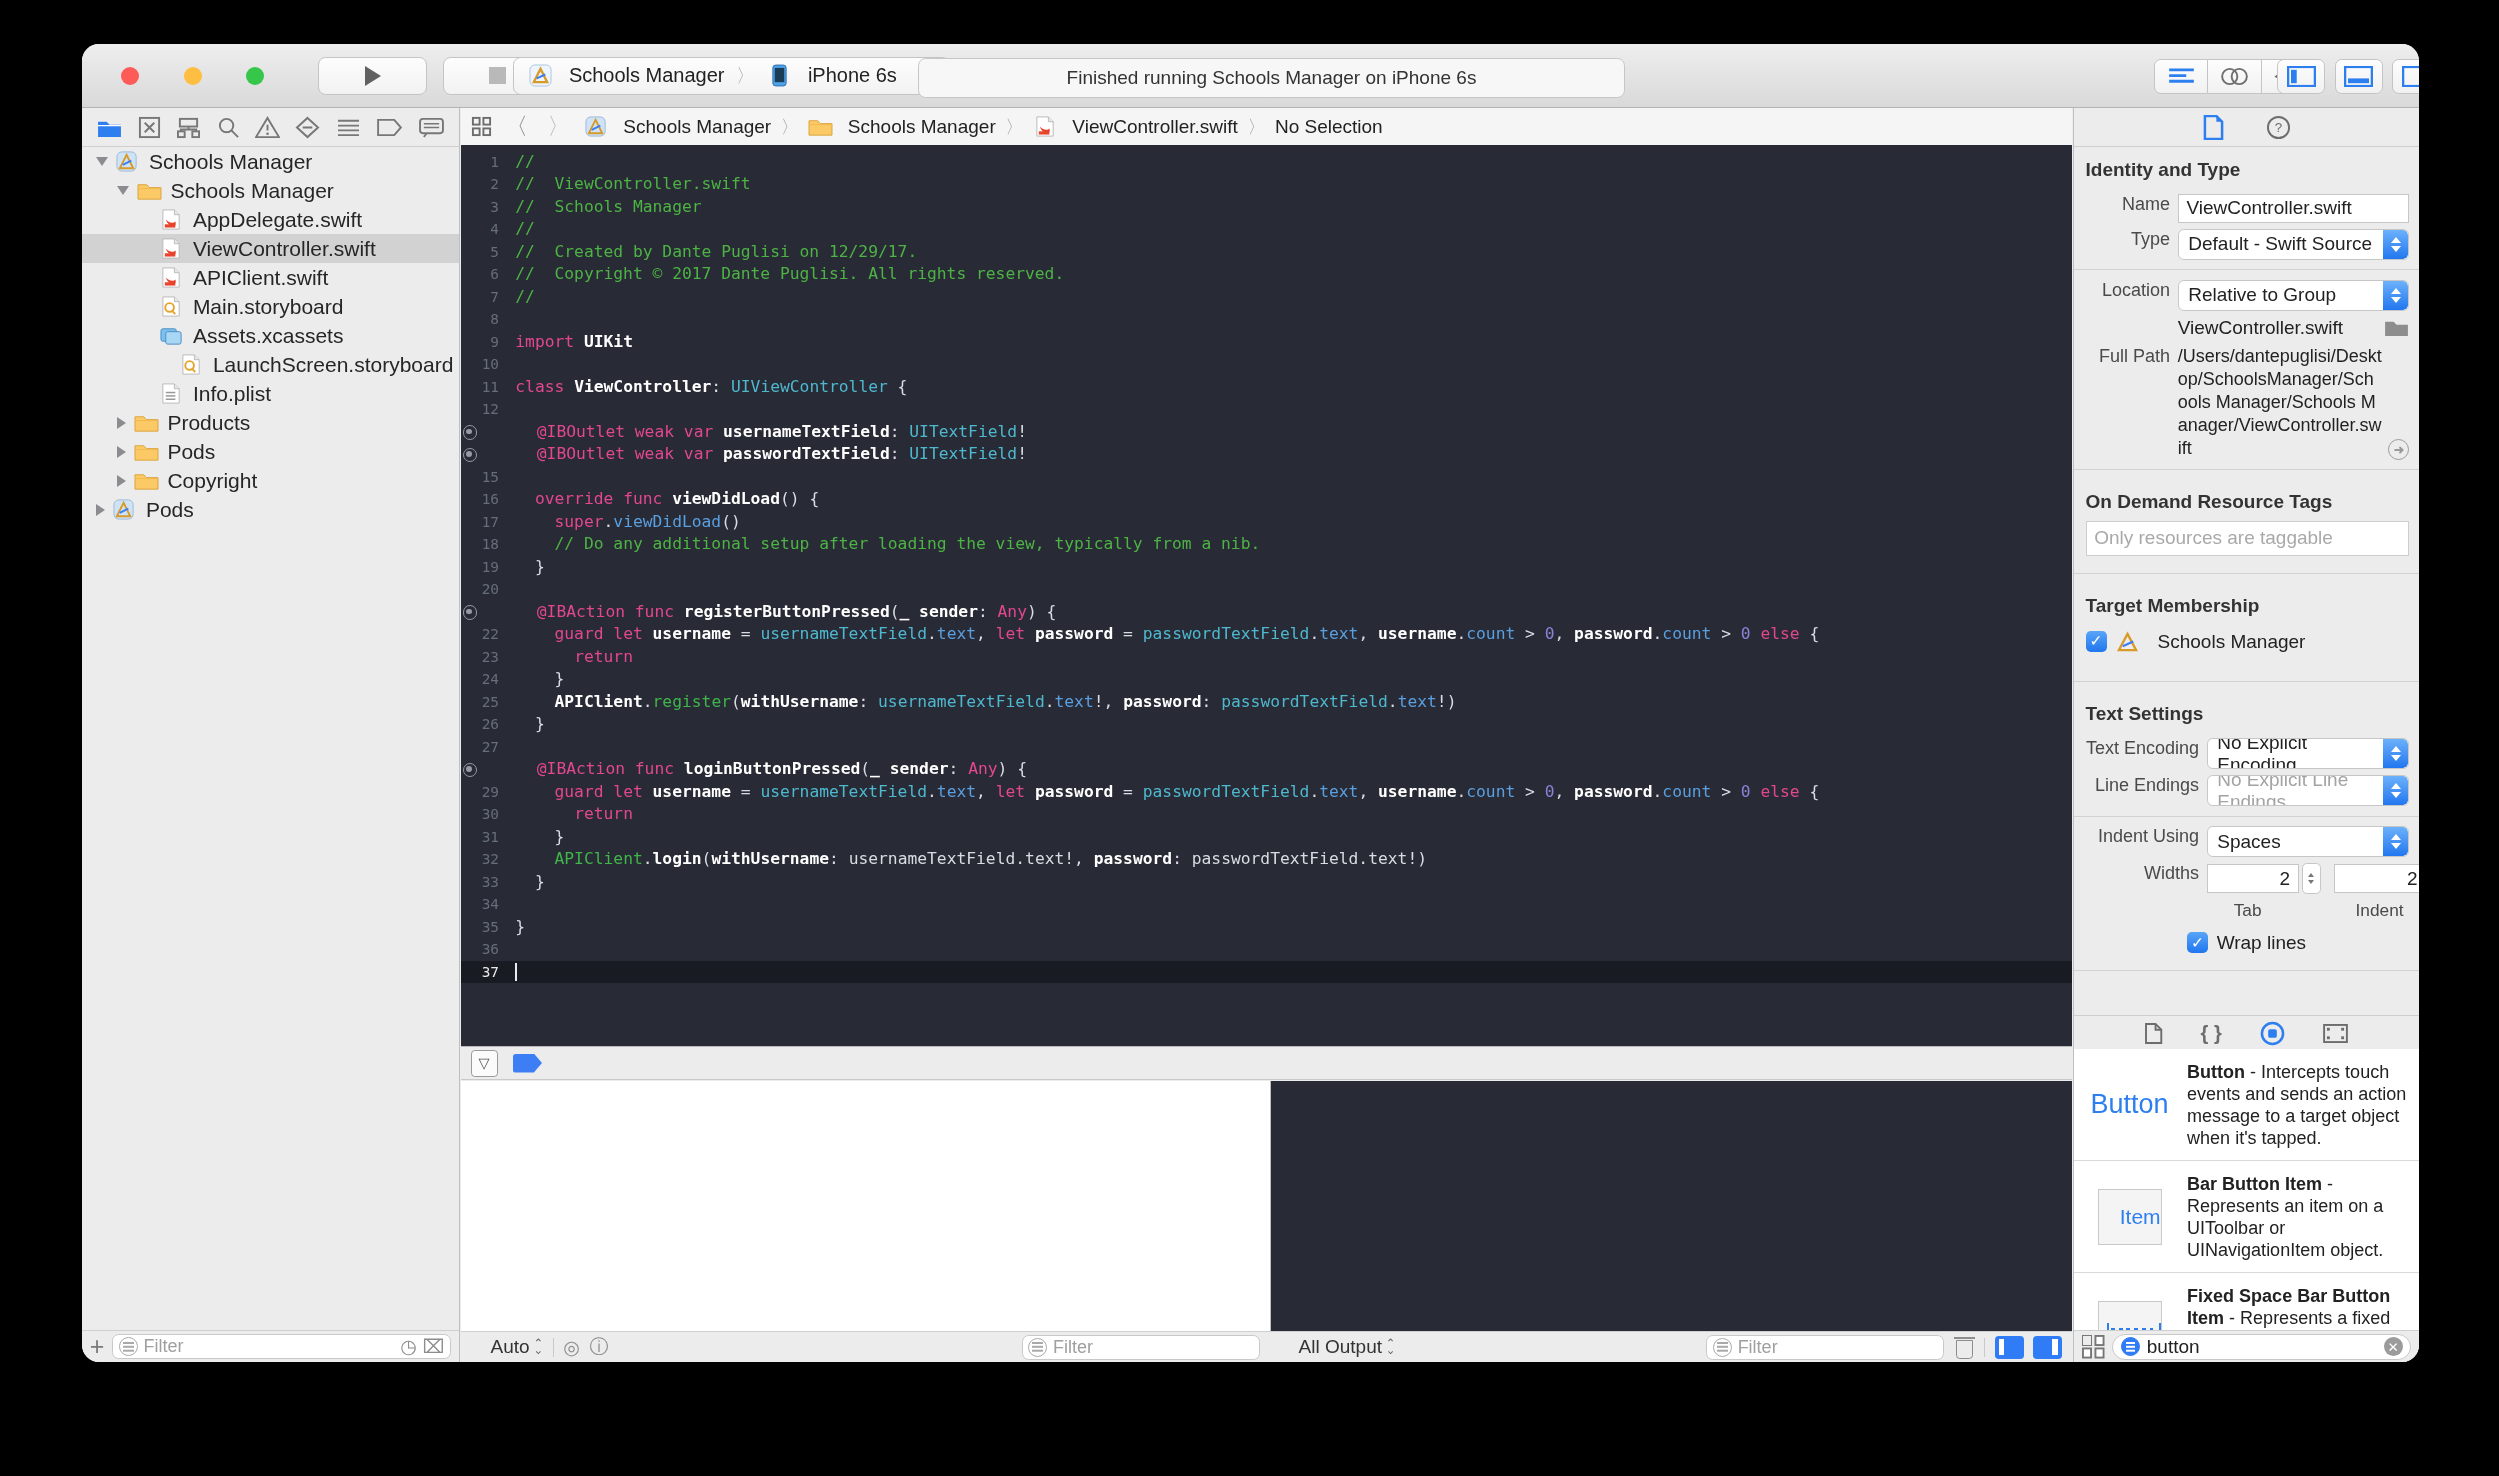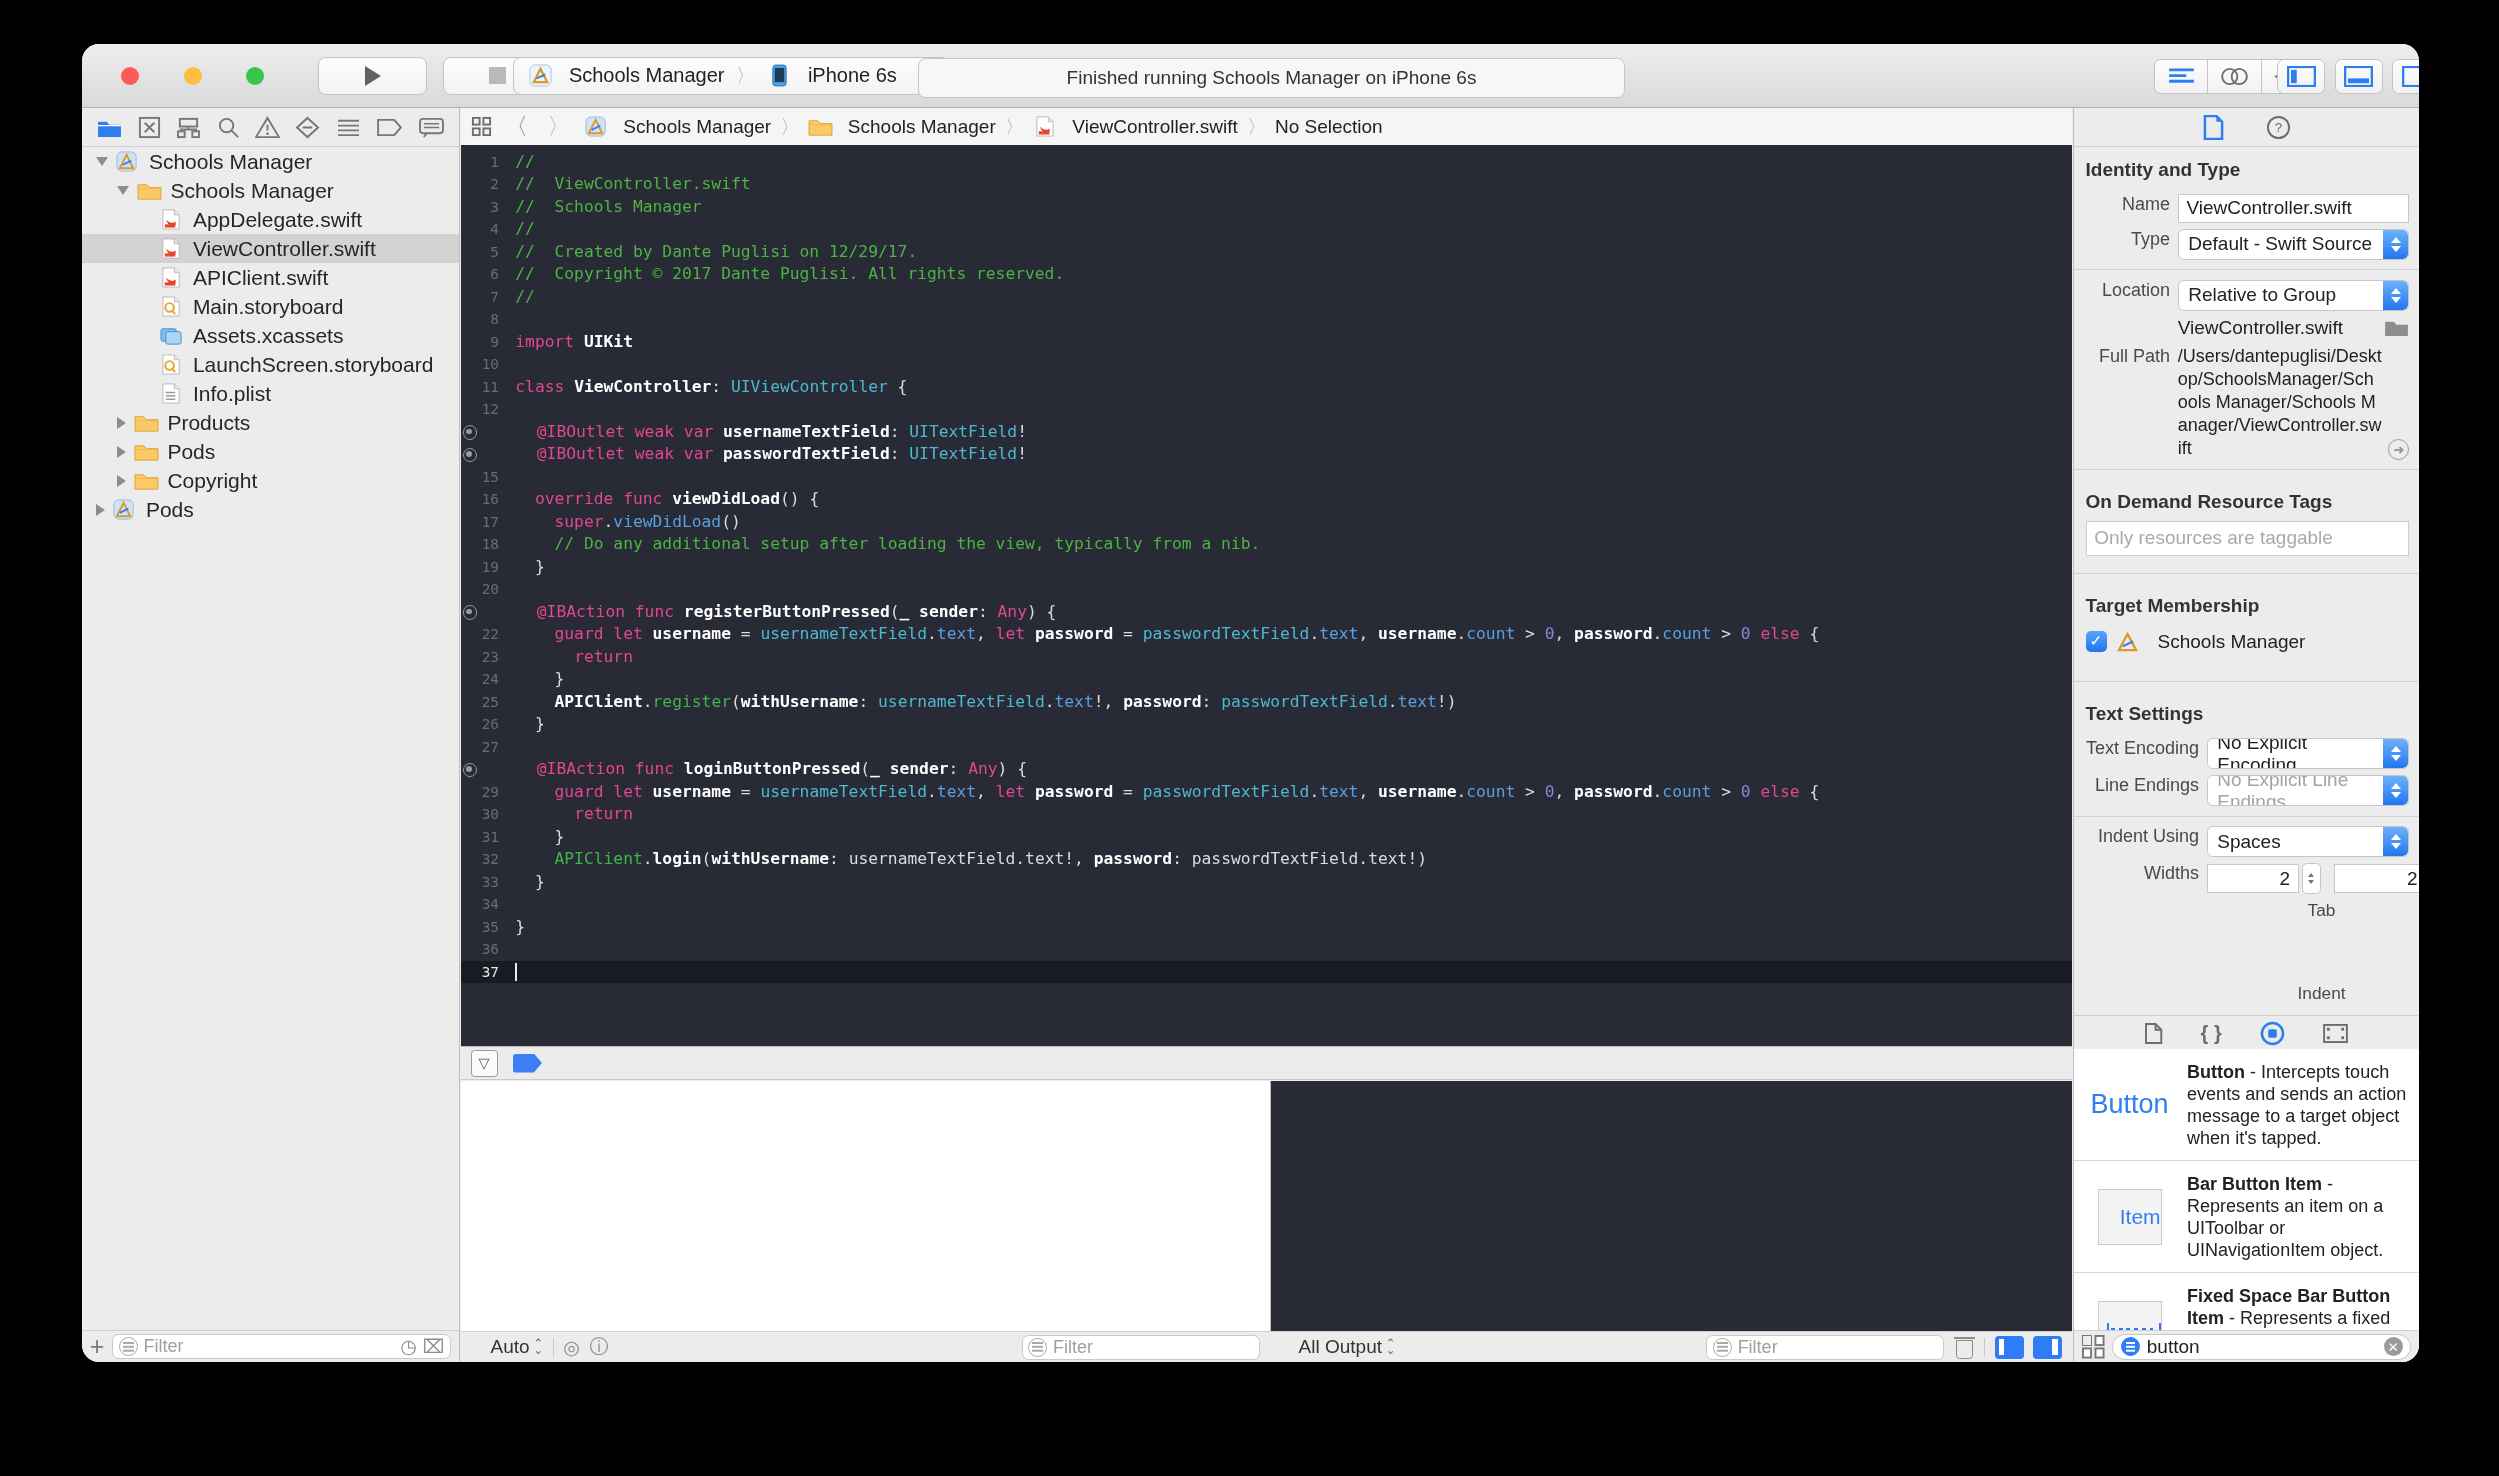--- a/index.html
+++ b/index.html
@@ -377,21 +377,21 @@
         <div class="trow" style="padding-left: 56px;">
           <span class="disc none"></span>
           <span class="ticon">
             <svg width="25" height="23" viewBox="0 0 26 24">
               <rect x="2" y="5" width="16" height="13" rx="2" fill="#7cc0ef" stroke="#4b8dc2"></rect>
               <rect x="7" y="8" width="16" height="13" rx="2" fill="#a8d7f5" stroke="#4b8dc2"></rect>
             </svg>
           </span>
           <span>Assets.xcassets</span>
         </div>
-        <div class="trow" style="padding-left: 56px;">
+        <div class="trow" style="padding-left: 76px;">
           <span class="disc none"></span>
           <span class="ticon">
             <svg width="25" height="23" viewBox="0 0 26 24">
               <path d="M4 2 h12 l5 5 v15 h-17 z" fill="#fff" stroke="#b9b9b9"></path>
               <path d="M16 2 v5 h5" fill="#e8e8e8" stroke="#b9b9b9"></path>
               <circle cx="11" cy="13" r="4.5" fill="none" stroke="#e5a32a" stroke-width="2"></circle>
               <path d="M13 16 l4 4" stroke="#e5a32a" stroke-width="2"></path>
             </svg>
           </span>
           <span>LaunchScreen.storyboard</span>
@@ -732,21 +732,21 @@
           <span style="display:flex;align-items:center;">
             <span class="numbox">
                 <span>2</span>
               </span>
 
           </span>
         </div>
       </div>
       <div class="irow" style="margin-top:0;">
         <span class="ilabel wide"></span>
-        <div class="ictl" style="display:flex;gap:62px;padding-left:27px;flex-direction:column;">
+        <div class="ictl" style="display:flex;gap:94px;padding-left:27px;">
           <span class="sublbl">Tab</span>
           <span class="sublbl">Indent</span>
         </div>
       </div>
       <div class="irow" style="justify-content:center;gap:8.7px;margin-top:11.5px;">
         <span class="cbx">✓</span>
         <span style="font-size:19px;color:#222;">Wrap lines</span>
       </div>
       <div class="hr" style="margin-top:15.4px;"></div>
     </div>

